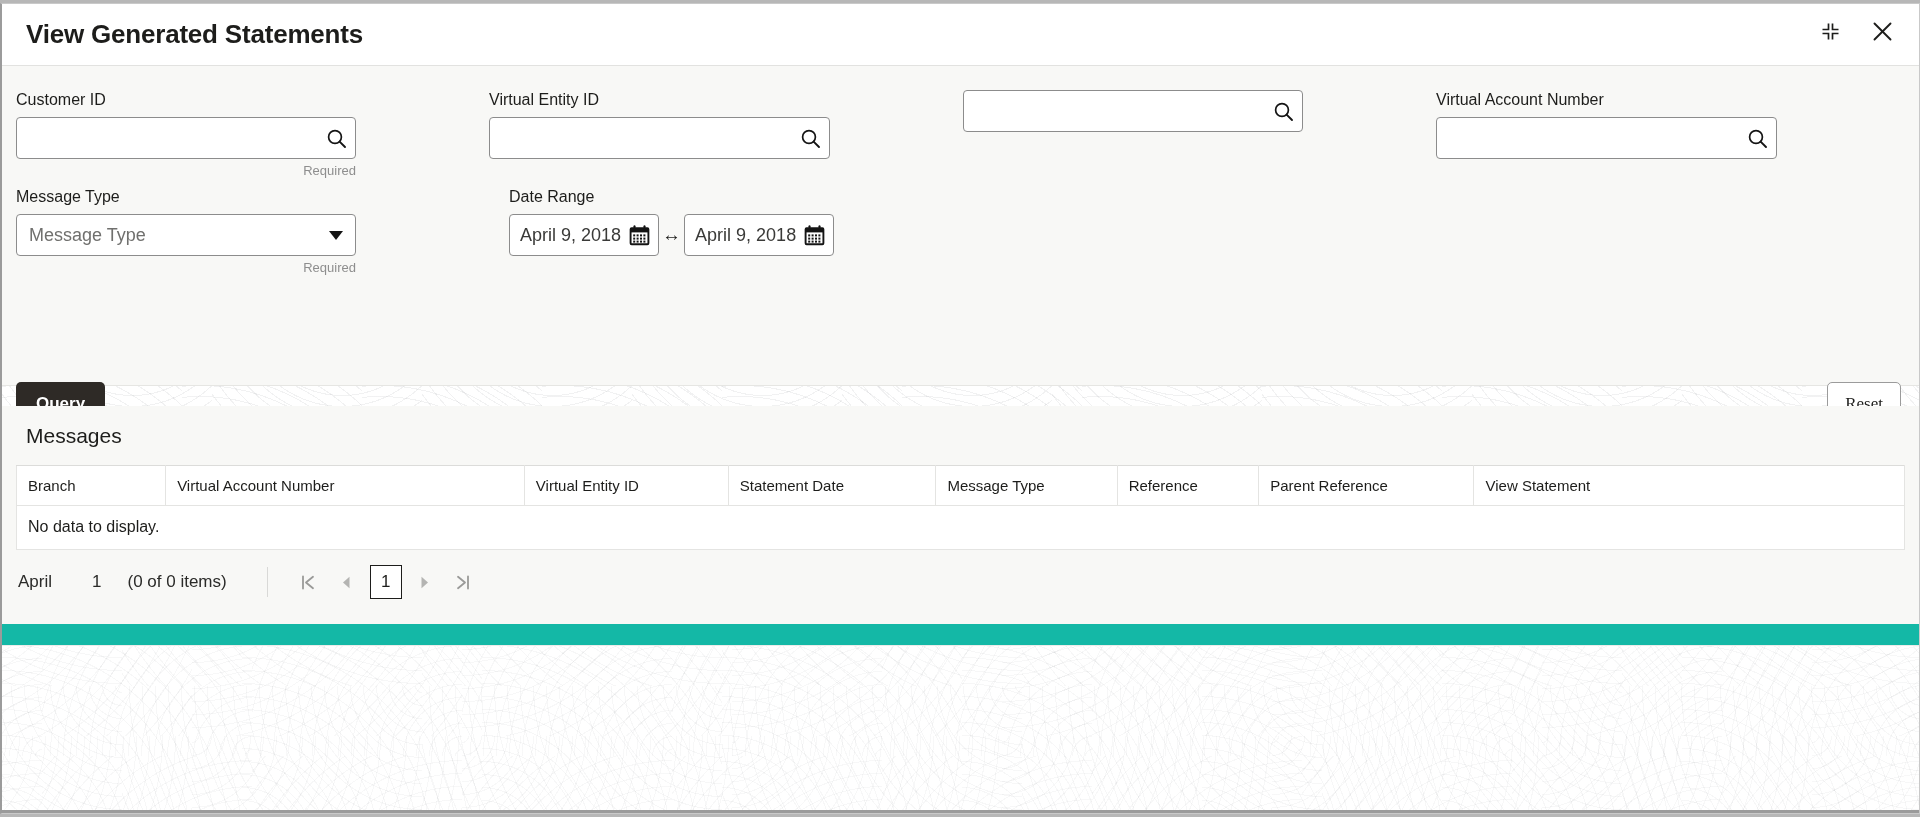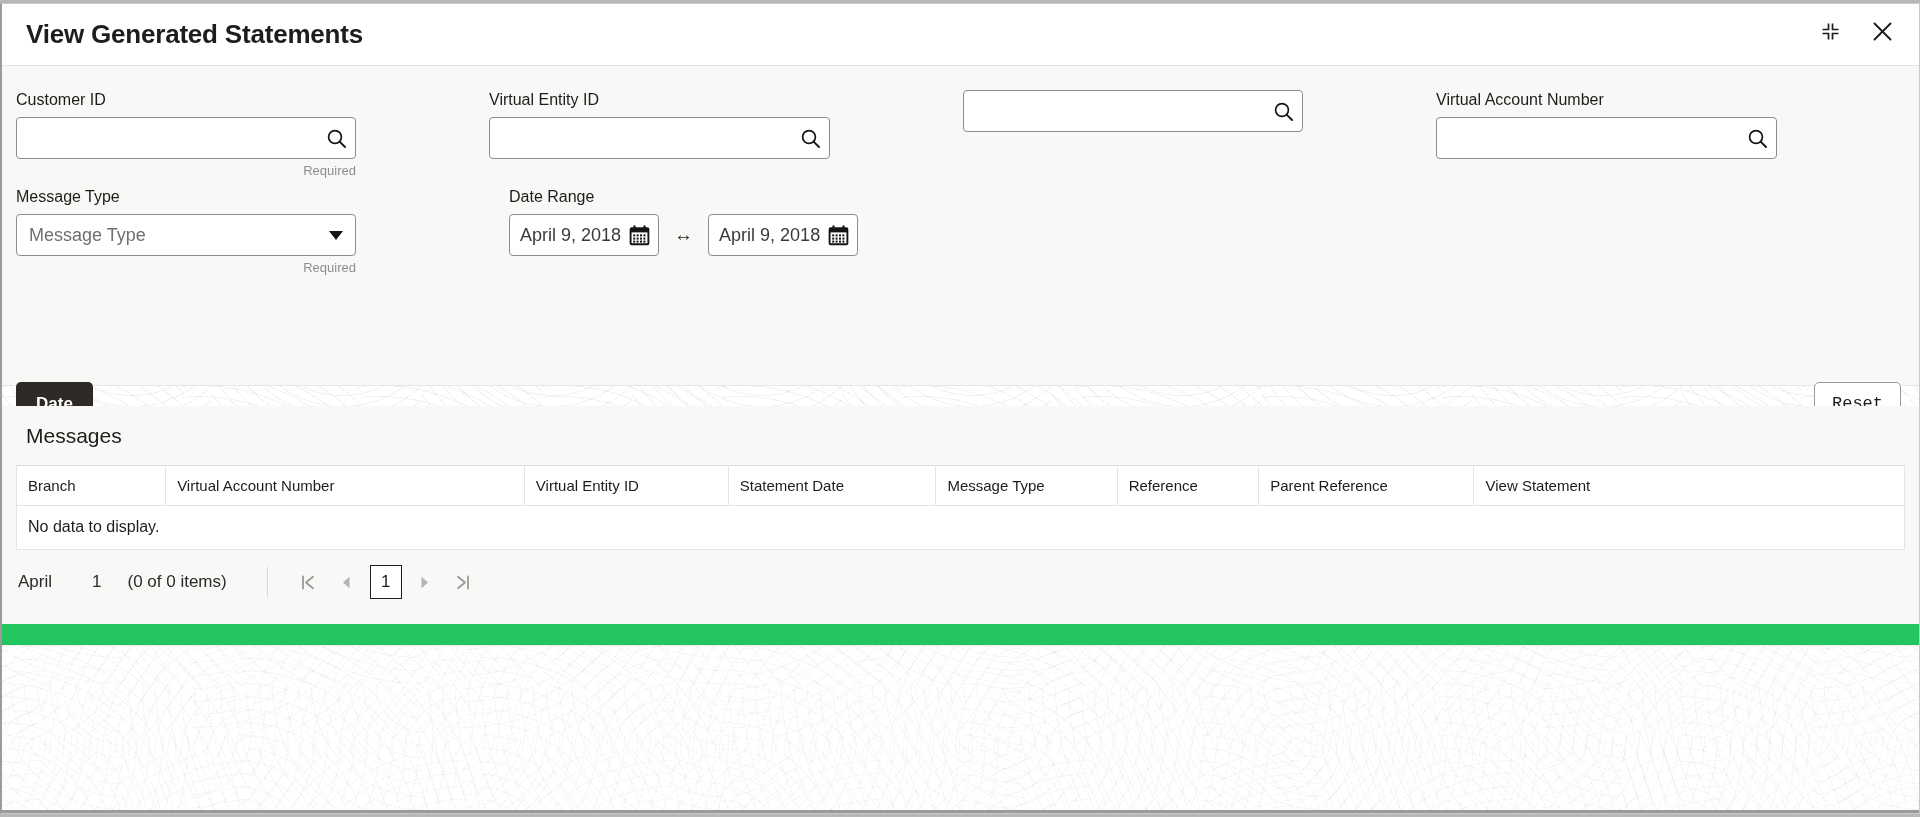--- a/index.html
+++ b/index.html
@@ -23,21 +23,21 @@
     background-size: 240px 200px, 300px 230px, 210px 180px, 270px 210px;
     background-position: 0 0, 120px 40px, 40px 110px, 190px 90px;
   }
 
   
   .window {
     position: absolute;
     left: 0; top: 3px;
     width: 1920px;
     height: 811px;
-    background: #22c55e;
+    background: #14b8a6;
     border: 1px solid #c9c9c9;
     border-left: 2px solid #9b9b9b;
     overflow: hidden;
   }
 
   
   .titlebar {
     position: relative;
     height: 62px;
     background: #ffffff;
@@ -128,21 +128,21 @@
     color: #70706e;
   }
   .caret {
     width: 0; height: 0;
     border-left: 7px solid transparent;
     border-right: 7px solid transparent;
     border-top: 9px solid #141414;
   }
 
   
-  .daterange { display: flex; align-items: center; gap: 12px; }
+  .daterange { display: flex; align-items: center; gap: 0; }
   .date-box {
     height: 42px;
     background: #ffffff;
     border: 1px solid #8c8c8c;
     border-radius: 4px;
     display: flex;
     align-items: center;
     padding: 0 8px 0 10px;
     gap: 8px;
     cursor: pointer;
@@ -174,21 +174,21 @@
     position: absolute;
     right: 18px; top: 316px;
     height: 43px;
     padding: 0 17px;
     background: #ffffff;
     color: #1d1d1b;
     font-size: 17px;
     border: 1px solid #9b9b9b;
     border-radius: 5px;
     cursor: pointer;
-    font-family: Liberation Mono, monospace;
+    font-family: Liberation Serif, serif;
   }
 
   
   .wave-divider {
     height: 20px;
     width: 100%;
     background-color: #ffffff;
     background-image:
       repeating-radial-gradient(circle at 10% 160%, rgba(0,0,0,0) 0 5px, rgba(120,124,130,0.10) 5px 6px, rgba(0,0,0,0) 6px 11px),
       repeating-radial-gradient(circle at 62% -60%, rgba(0,0,0,0) 0 5px, rgba(120,124,130,0.10) 5px 6px, rgba(0,0,0,0) 6px 11px);
@@ -436,21 +436,21 @@
                 <rect x="11" y="15.6" width="2" height="2"></rect>
                   <rect x="14.4" y="15.6" width="2" height="2"></rect>
               </g>
             </svg>
           </span>
         </div>
 
       </div>
     </div>
 
-    <button class="btn-primary">Date</button>
+    <button class="btn-primary">Query</button>
     <button class="btn-secondary">Reset</button>
   </div>
 
   <div class="wave-divider"></div>
 
   <div class="results">
     <div class="results-title">Messages</div>
 
     <div class="grid-wrap">
       <table class="grid">

